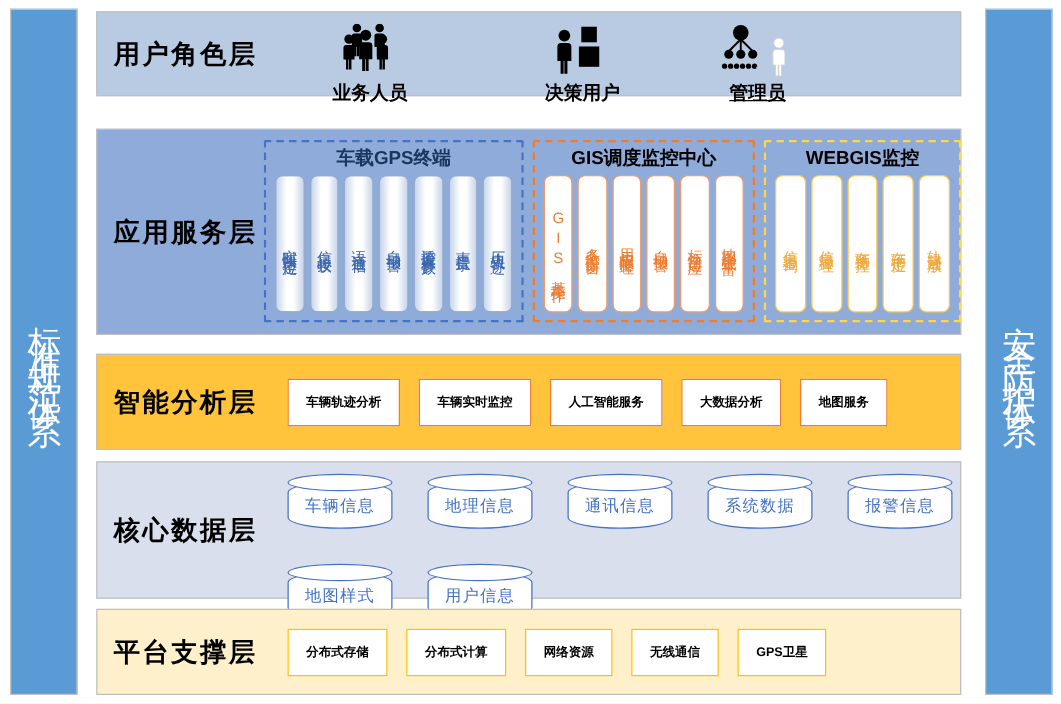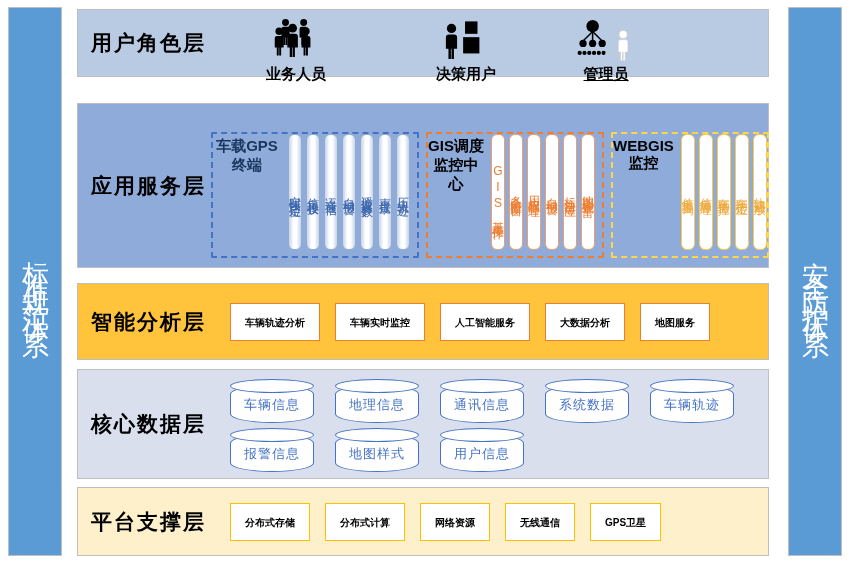--- a/index.html
+++ b/index.html
@@ -24,21 +24,21 @@
   .band-title{position:absolute;left:13px;top:50%;transform:translateY(-50%);
               font-size:21px;font-weight:bold;color:#000;letter-spacing:2px;white-space:nowrap;}
 
   
   .role{position:absolute;top:9px;width:100px;text-align:center;}
   .role svg{height:44px;display:block;margin:0 auto;}
   .role-caption{margin-top:2px;font-size:15px;font-weight:bold;color:#000;}
 
   
   .groups{position:absolute;left:133px;top:8px;bottom:9px;display:flex;gap:7px;}
-  .svc-group{display:flex;flex-direction:row;box-sizing:border-box;border-radius:2px;margin-top:20px;}
+  .svc-group{display:flex;flex-direction:column;box-sizing:border-box;border-radius:2px;}
   .g-blue{width:208px;border:2px dashed #4472C4;}
   .g-orange{width:178px;border:2px dashed #ED7D31;}
   .g-gold{width:158px;border:2px dashed #FFD54A;}
   .group-title{text-align:center;font-size:15px;font-weight:bold;margin:3px 0 4px;color:#000;}
   .g-blue .group-title{color:#17375E;}
   .pill-row{flex:1;display:flex;gap:4px;padding:0 7px 6px;}
   .pill{flex:1;border-radius:6px;display:flex;align-items:center;justify-content:center;box-sizing:border-box;}
   .pill span{writing-mode:vertical-lr;text-orientation:upright;font-size:12px;line-height:1;
              letter-spacing:2px;font-weight:500;white-space:nowrap;}
   .g-blue .pill{border:1px solid #93ACCE;background:linear-gradient(90deg,#c7d4e9 0%,#ffffff 38%,#ffffff 62%,#c7d4e9 100%);}
@@ -50,21 +50,21 @@
 
   
   .chips{position:absolute;left:152px;top:50%;transform:translateY(-50%);display:flex;gap:15px;}
   .chip{background:#fff;height:38px;line-height:38px;padding:0 14px;font-size:10px;font-weight:600;
         color:#000;white-space:nowrap;box-sizing:border-box;}
   .chip-orange{border:1.5px solid #ED7D31;}
   .chip-gold{border:1.5px solid #FFC000;}
 
   
   .cyl-grid{position:absolute;left:152px;top:9px;display:grid;grid-template-columns:repeat(5,84px);
-            column-gap:21px;row-gap:5px;}
+            column-gap:21px;row-gap:5px;gap:28px;}
   .cylinder{position:relative;width:84px;height:44px;}
   .cyl-body{position:absolute;left:0;right:0;top:6px;bottom:0;background:#fff;border:1.3px solid #4472C4;
             border-radius:42px/9px;box-sizing:border-box;}
   .cyl-lid{position:absolute;left:0;right:0;top:0;height:14px;background:#fff;border:1.3px solid #4472C4;
            border-radius:50%;box-sizing:border-box;}
   .cyl-label{position:absolute;left:0;right:0;top:17px;text-align:center;font-size:13px;color:#4472C4;
              font-weight:500;letter-spacing:1px;}
 </style>
 </head>
 <body>
@@ -239,25 +239,20 @@
           <div class="cyl-label">通讯信息</div>
         </div>
         <div class="cylinder">
           <div class="cyl-body"></div>
           <div class="cyl-lid"></div>
           <div class="cyl-label">系统数据</div>
         </div>
         <div class="cylinder">
           <div class="cyl-body"></div>
           <div class="cyl-lid"></div>
-          <div class="cyl-label">车辆轨迹</div>
-        </div>
-        <div class="cylinder">
-          <div class="cyl-body"></div>
-          <div class="cyl-lid"></div>
           <div class="cyl-label">报警信息</div>
         </div>
         <div class="cylinder">
           <div class="cyl-body"></div>
           <div class="cyl-lid"></div>
           <div class="cyl-label">地图样式</div>
         </div>
         <div class="cylinder">
           <div class="cyl-body"></div>
           <div class="cyl-lid"></div>

